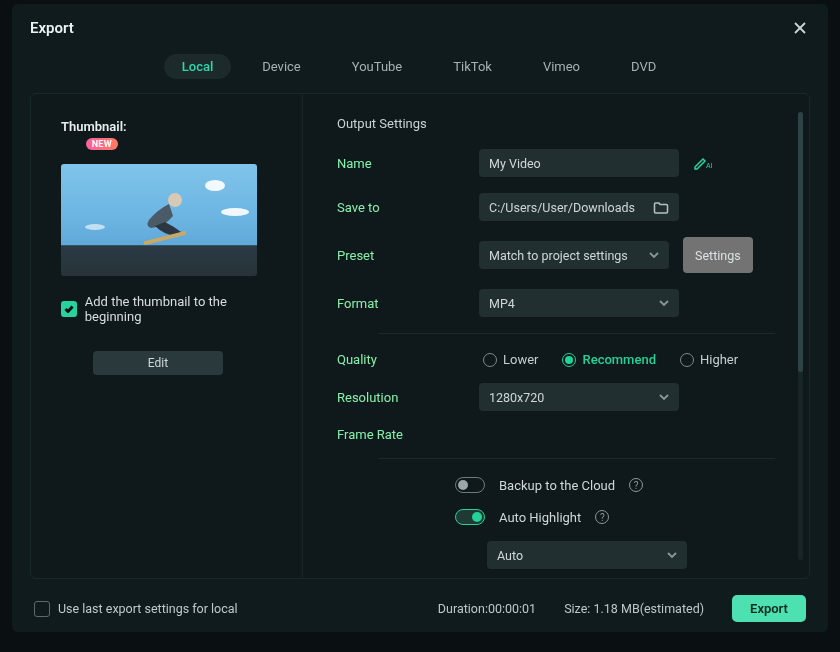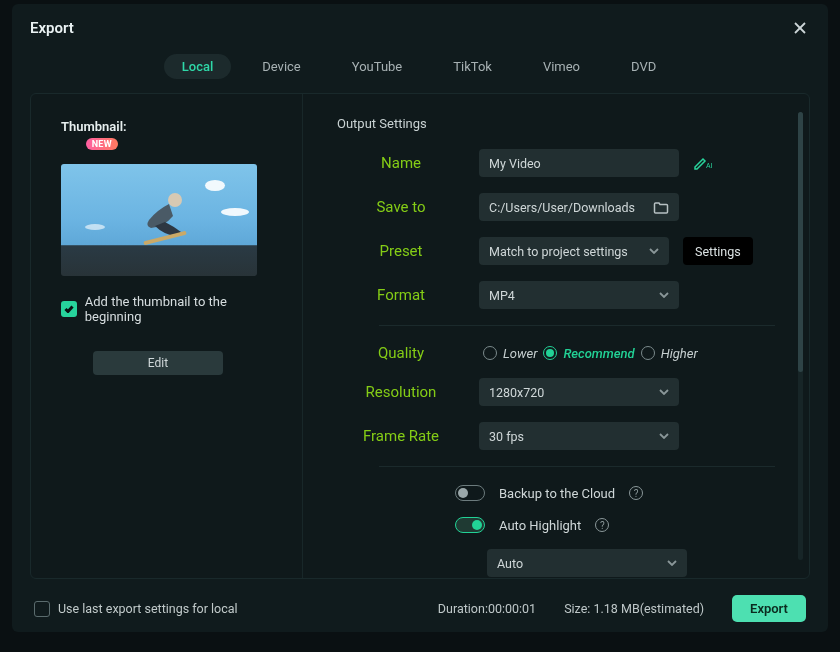--- a/index.html
+++ b/index.html
@@ -109,48 +109,48 @@
   }
   .scroll-thumb {
     position: absolute; right: 6px; top: 18px; width: 5px; height: 260px;
     background: #2e4346; border-radius: 3px; cursor: pointer;
   }
   .section-title { font-size: 13px; color: #c9d2d3; margin-bottom: 18px; }
   .row {
     display: flex; align-items: center; gap: 14px; margin-bottom: 16px;
   }
   .row .rlabel {
-    width: 128px; text-align: center; font-size: 15px; color: #84cc16;
+    width: 128px; text-align: left; font-size: 13px; color: #86efac;
   }
   .field, .select {
     flex: 0 0 200px;
     height: 28px; background: #222f31; border-radius: 4px;
     display: flex; align-items: center; padding: 0 10px;
     font-size: 12.5px; color: #cfd7d8; cursor: pointer;
     position: relative; justify-content: space-between;
   }
   .field input {
     background: transparent; border: none; outline: none; color: #cfd7d8; font-size: 12.5px; width: 100%;
   }
   .chev {
     width: 10px; height: 10px; display: inline-flex; align-items: center; justify-content: center;
   }
   .chev svg { stroke: #8a9799; stroke-width: 1.8; fill: none; }
   .folder-ico { margin-left: auto; display: flex; align-items: center; }
   .folder-ico svg { stroke: #b7c1c3; stroke-width: 1.5; fill: none; }
   .ai-ico { display:flex; align-items:center;}
   .ai-ico svg { stroke: #28d49c; stroke-width:1.5; fill:none;}
   .settings-btn {
-    height: 28px; padding: 0 12px; background: #000000; border-radius: 4px;
+    height: 36px; padding: 0 12px; background: #737373; border-radius: 4px;
     display: flex; align-items: center; font-size: 12.5px; color: #dbe2e3; cursor: pointer;
   }
   
   .hr { border-top: 1px solid #1b2a2c; margin: 6px 0 18px 42px; }
 
-  .radio-row { display: flex; align-items: center; gap: 6px; margin-left: 4px; font-style: italic; }
+  .radio-row { display: flex; align-items: center; gap: 24px; margin-left: 4px; }
   .radio { display: inline-flex; align-items: center; gap: 6px; cursor: pointer; }
   .rcircle {
     width: 14px; height: 14px; border-radius: 50%; border: 1.8px solid #7b8a8c; display: flex; align-items: center; justify-content: center;
   }
   .radio.selected .rcircle { border-color: #22d296; }
   .radio.selected .rcircle::after { content:''; width: 8px; height: 8px; border-radius:50%; background:#22d296; }
   .rlabel2 { font-size: 13px; color: #c6cfd0; }
   .radio.selected .rlabel2 { color: #22d296; font-weight: 500; }
   
   .toggle-row { display: flex; align-items: center; gap: 14px; margin-bottom: 16px; }
@@ -319,28 +319,20 @@
           <span class="chev">
               <svg width="10" height="6" viewBox="0 0 10 6">
                 <polyline points="1,1 5,5 9,1"></polyline>
               </svg>
             </span>
         </div>
       </div>
 
       <div class="row">
         <div class="rlabel">Frame Rate</div>
-        <div class="select">
-          <span>30 fps</span>
-          <span class="chev">
-              <svg width="10" height="6" viewBox="0 0 10 6">
-                <polyline points="1,1 5,5 9,1"></polyline>
-              </svg>
-            </span>
-        </div>
       </div>
 
       <div class="hr"></div>
 
       <div class="toggle-row">
         <div class="spacer"></div>
         <div class="toggle off"></div>
         <div class="tlabel">Backup to the Cloud</div>
         <div class="help">?</div>
       </div>

